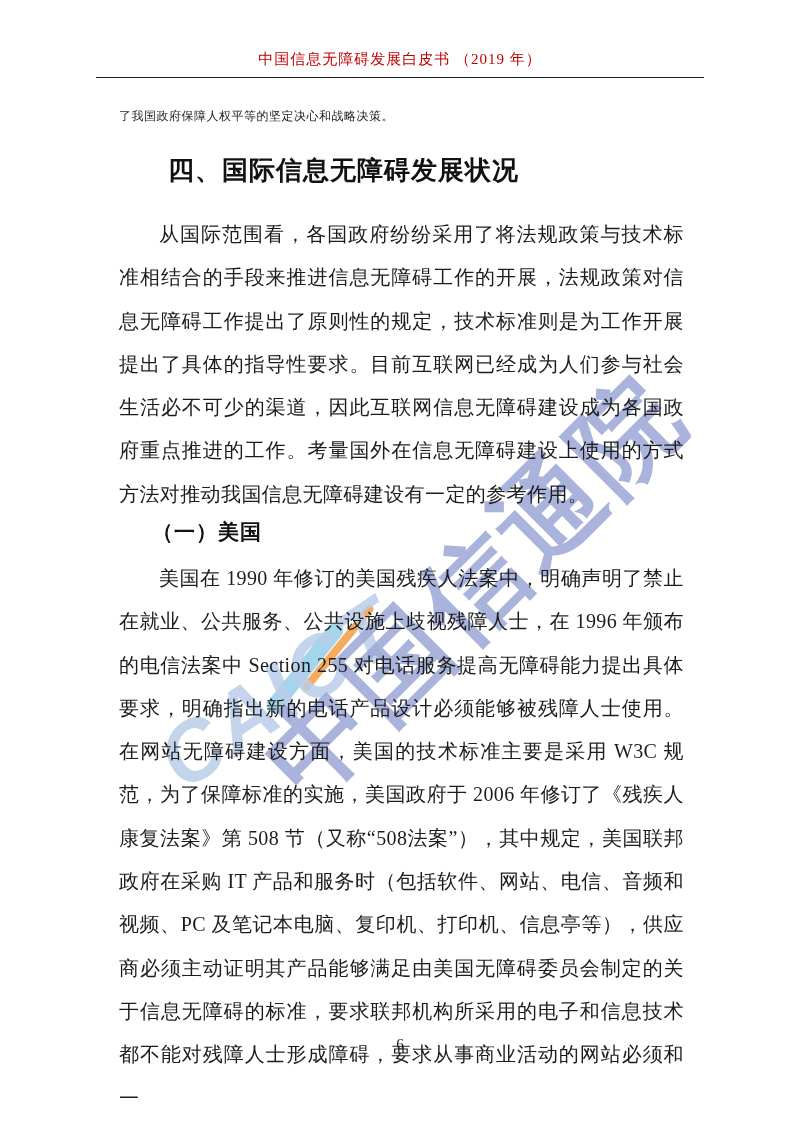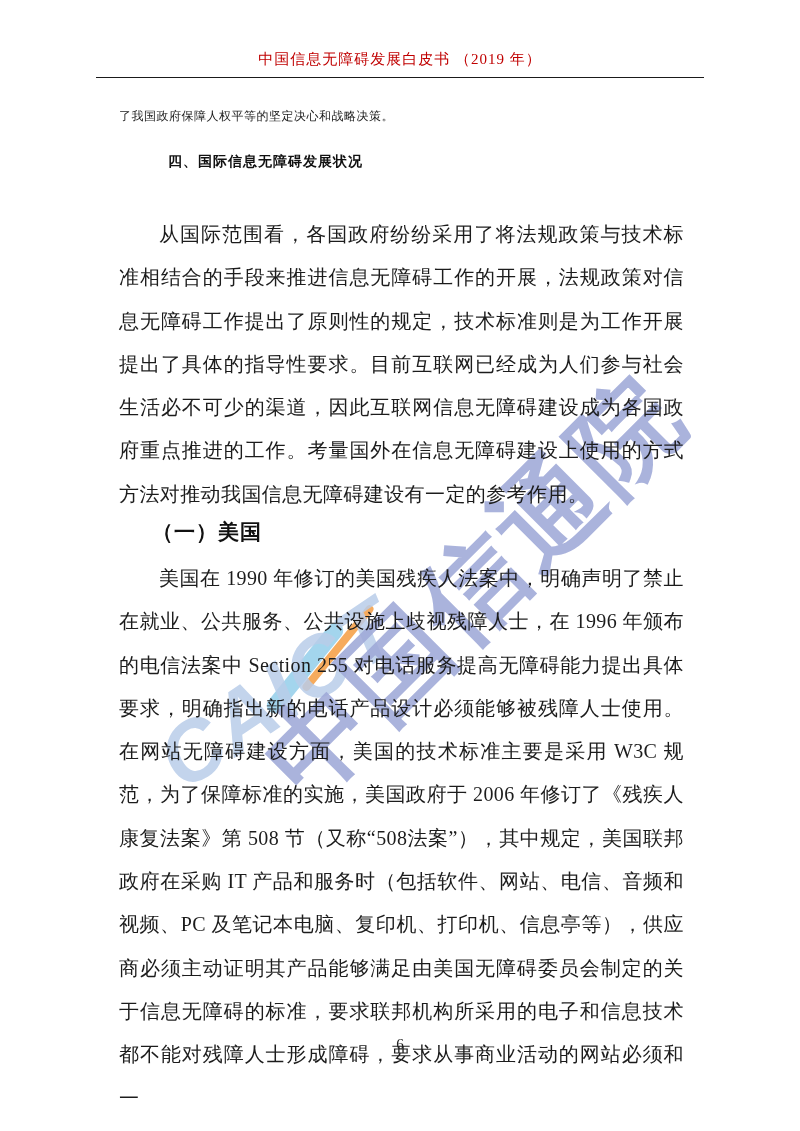--- a/index.html
+++ b/index.html
@@ -53,21 +53,21 @@
   }
 
   .leading-line {
     position: absolute; top: 101px; left: 119px; width: 564px;
     font-size: 12px; line-height: 30px; letter-spacing: 0.5px;
   }
 
   .section-heading {
     position: absolute; top: 153px; left: 168px;
     font-family: "Liberation Sans", "DejaVu Sans", sans-serif;
-    font-weight: 700; font-size: 14px; letter-spacing: 1px; color: #111;
+    font-weight: 700; font-size: 26px; letter-spacing: 1px; color: #111;
   }
 
   .body-para {
     position: absolute; left: 119px; width: 565px;
     font-size: 20px; line-height: 43.3px;
     text-align: justify; text-indent: 2em; letter-spacing: 0.4px;
   }
   .para-1 { top: 213px; }
   .para-2 { top: 557px; }
 

